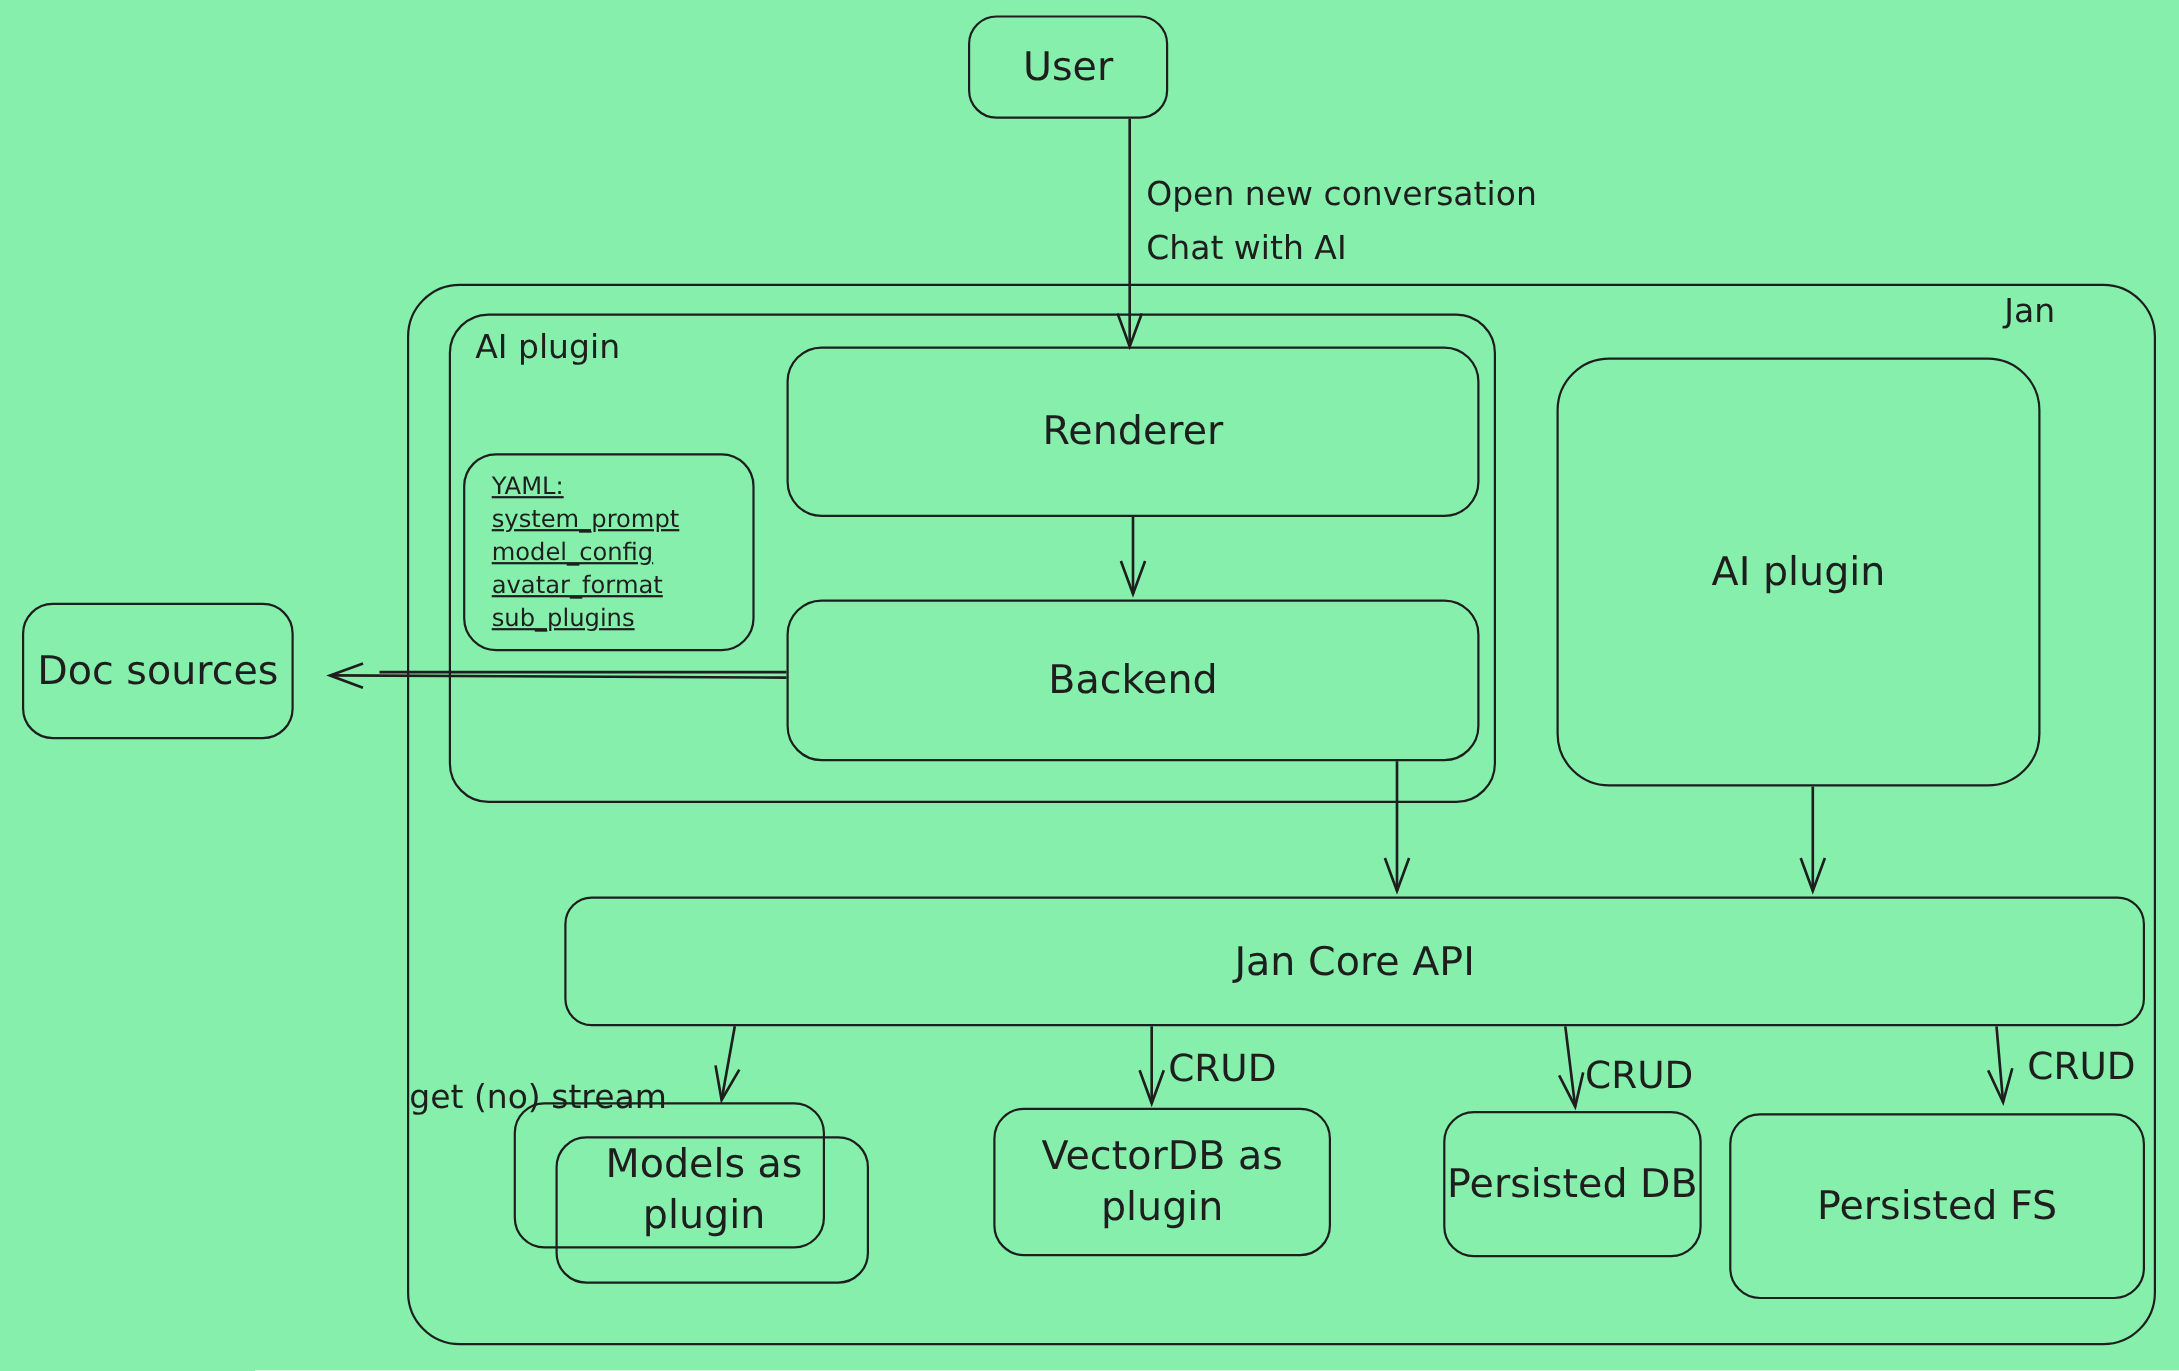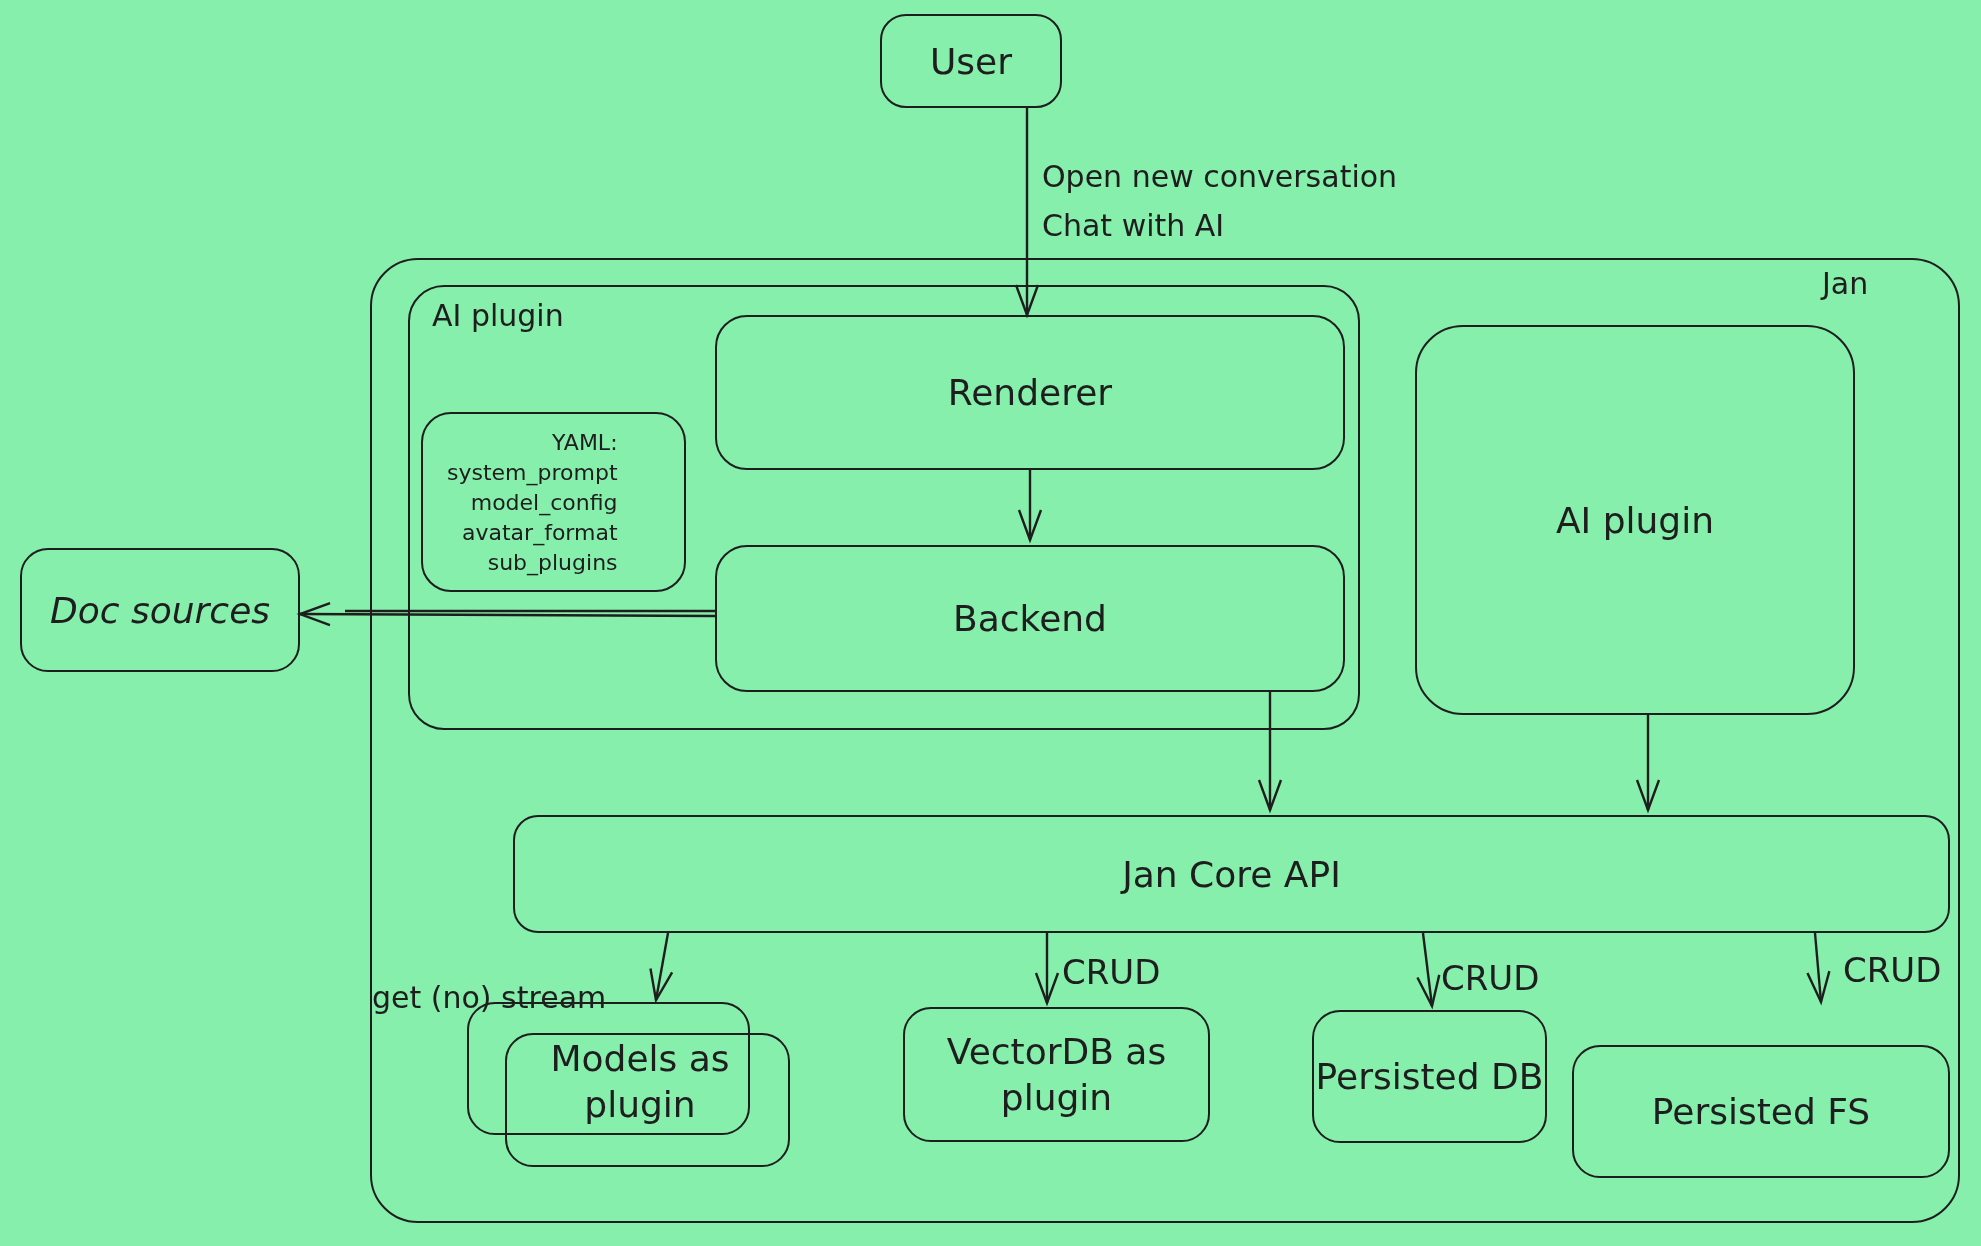--- a/index.html
+++ b/index.html
@@ -11,22 +11,22 @@
     position:absolute;border:2.5px solid #1e1e1e;background:transparent;
     display:flex;align-items:center;justify-content:center;text-align:center;
     box-sizing:border-box;
   }
   .lbl{position:absolute;white-space:nowrap;}
   .big{font-size:36px;}
   .mid{font-size:30px;}
   .crud{font-size:34px;}
   .twoline{line-height:46px;font-size:36px;}
   .yaml-text{
-    position:absolute;left:24px;top:14px;text-align:right;
-    font-size:22px;line-height:30px;white-space:nowrap;
+    position:absolute;left:24px;top:14px;text-align:left;
+    font-size:22px;line-height:30px;white-space:nowrap;text-decoration:underline;
   }
   svg.edges{position:absolute;left:0;top:0;pointer-events:none;}
 </style>
 </head>
 <body>
 
 <div class="canvas">
 
   <div class="box big" style="left:880px;top:14px;width:182px;height:94px;border-radius:26px;">
     <span>User</span>
@@ -54,21 +54,21 @@
       <div>model_config</div>
       <div>avatar_format</div>
       <div>sub_plugins</div>
     </div>
   </div>
 
   <div class="box big" style="left:715px;top:545px;width:630px;height:147px;border-radius:32px;">
     <span>Backend</span>
   </div>
 
-  <div class="box big" style="left:20px;top:548px;width:280px;height:124px;border-radius:28px;font-style:italic;">
+  <div class="box big" style="left:20px;top:548px;width:247px;height:124px;border-radius:28px;">
     <span>Doc sources</span>
   </div>
 
   <div class="box big" style="left:1415px;top:325px;width:440px;height:390px;border-radius:48px;">
     <span>AI plugin</span>
   </div>
 
   <div class="box big" style="left:513px;top:815px;width:1437px;height:118px;border-radius:25px;">
     <span>Jan Core API</span>
   </div>
@@ -92,21 +92,21 @@
   </div>
 
   <div class="lbl crud" style="left:1441px;top:958px;">CRUD</div>
 
   <div class="box big" style="left:1312px;top:1010px;width:235px;height:133px;border-radius:28px;">
     <span>Persisted DB</span>
   </div>
 
   <div class="lbl crud" style="left:1843px;top:950px;">CRUD</div>
 
-  <div class="box big" style="left:1572px;top:1012px;width:378px;height:133px;border-radius:28px;margin-top:33px;">
+  <div class="box big" style="left:1572px;top:1012px;width:378px;height:169px;border-radius:28px;">
     <span>Persisted FS</span>
   </div>
 
   <svg class="edges" width="1981" height="1246" viewBox="0 0 1981 1246">
     <defs>
       <marker id="ah" viewBox="-34 -14 38 28" refX="0" refY="0" markerWidth="38" markerHeight="28" markerUnits="userSpaceOnUse" orient="auto">
         <path d="M-30,-11 L0,0 L-30,11" fill="none" stroke="#1e1e1e" stroke-width="2.4"></path>
       </marker>
     </defs>
     <g stroke="#1e1e1e" stroke-width="2.4" fill="none">

